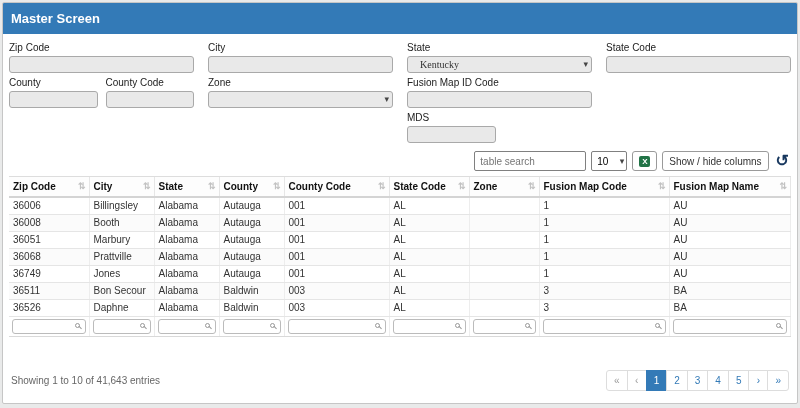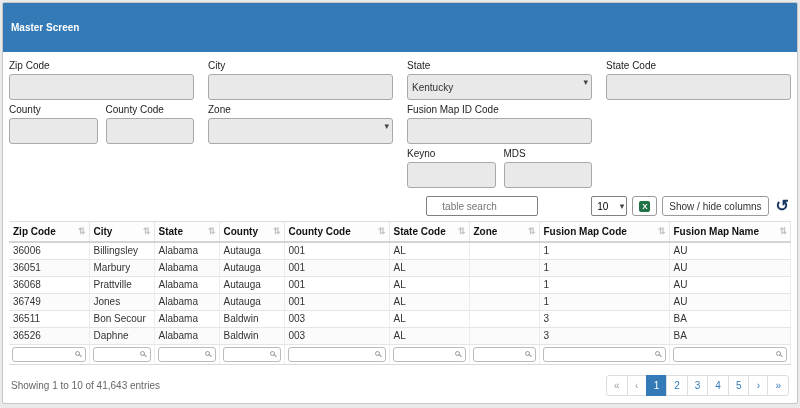--- a/index.html
+++ b/index.html
@@ -12,49 +12,49 @@
     width:800px;height:408px;overflow:hidden;
     background:#e9eaea;
     font-family:"Liberation Sans", sans-serif;
     font-size:10px;color:#333;
   }
   .panel{
     margin:2px;background:#fff;border:1px solid #c6c6c6;border-radius:2px;
     height:402px;display:flex;flex-direction:column;
   }
   .panel-heading{
-    background:var(--blue);color:#fff;font-weight:bold;font-size:10px;
-    padding:19px 8px;border-radius:1px 1px 0 0;
+    background:var(--blue);color:#fff;font-weight:bold;font-size:13px;
+    padding:8px 8px;border-radius:1px 1px 0 0;
   }
   .panel-body{padding:4px 6px 0;flex:1;display:flex;flex-direction:column;}
   
   .form-row{display:grid;grid-template-columns:1fr 1fr 1fr 1fr;column-gap:14px;}
   .split{display:grid;grid-template-columns:1fr 1fr;column-gap:8px;}
   .field label{display:block;font-size:10px;color:#222;margin:4px 0 3px;}
   .f-input,.f-select{
-    width:100%;height:26px;background:#e9e9e9;border:1px solid #a9a9a9;
-    border-radius:3px;font-size:10px;padding:1px 4px;color:#333;
-    font-family:Liberation Sans, sans-serif;
+    width:100%;height:17px;background:#e9e9e9;border:1px solid #a9a9a9;
+    border-radius:3px;font-size:10px;padding:1px 12px;color:#333;
+    font-family:Liberation Serif, serif;
   }
   .select-wrap{position:relative;}
   .f-select{appearance:none;-webkit-appearance:none;padding-right:14px;}
   .select-wrap .caret{
     position:absolute;right:4px;top:3px;font-size:9px;color:#444;pointer-events:none;
   }
   
   .toolbar{
     display:flex;justify-content:flex-end;align-items:center;gap:5px;
     margin:8px 0 5px;
   }
   .search-input{
     width:112px;height:20px;border:1px solid #808080;border-radius:2px;
-    font-size:10px;padding:1px 15px;background:#fff;color:#333;
+    font-size:10px;padding:1px 5px;background:#fff;color:#333;
     font-family:"Liberation Sans", sans-serif;
   }
-  .pagesize-wrap{position:relative;margin-left:48px;}
+  .pagesize-wrap{position:relative;}
   .pagesize-select{
     appearance:none;-webkit-appearance:none;height:20px;width:36px;
     border:1px solid #808080;border-radius:2px;background:#fff;
     font-size:10px;padding:1px 12px 1px 5px;font-family:"Liberation Sans", sans-serif;
   }
   .pagesize-wrap .caret{position:absolute;right:3px;top:5px;font-size:9px;color:#444;pointer-events:none;}
   .tool-btn{
     height:20px;background:#fff;border:1px solid #9a9a9a;border-radius:3px;
     font-size:10px;color:#333;padding:1px 6px;cursor:pointer;
     display:inline-flex;align-items:center;gap:3px;
@@ -168,24 +168,20 @@
         <div class="field">
           <label>Fusion Map ID Code</label>
           <input class="f-input" value="" style="">
         </div>
       </div>
 
       <div class="form-row">
         <div></div>
         <div></div>
         <div class="split">
-          <div class="field">
-            <label>Keyno</label>
-            <input class="f-input" value="" style="">
-          </div>
           <div class="field">
             <label>MDS</label>
             <input class="f-input" value="" style="">
           </div>
         </div>
         <div></div>
       </div>
     </div>
 
     <div class="toolbar">
@@ -237,20 +233,31 @@
               <td>Billingsley</td>
               <td>Alabama</td>
               <td>Autauga</td>
               <td>001</td>
               <td>AL</td>
               <td></td>
               <td>1</td>
               <td>AU</td>
             </tr>
             <tr>
+              <td>36008</td>
+              <td>Booth</td>
+              <td>Alabama</td>
+              <td>Autauga</td>
+              <td>001</td>
+              <td>AL</td>
+              <td></td>
+              <td>1</td>
+              <td>AU</td>
+            </tr>
+            <tr>
               <td>36051</td>
               <td>Marbury</td>
               <td>Alabama</td>
               <td>Autauga</td>
               <td>001</td>
               <td>AL</td>
               <td></td>
               <td>1</td>
               <td>AU</td>
             </tr>

